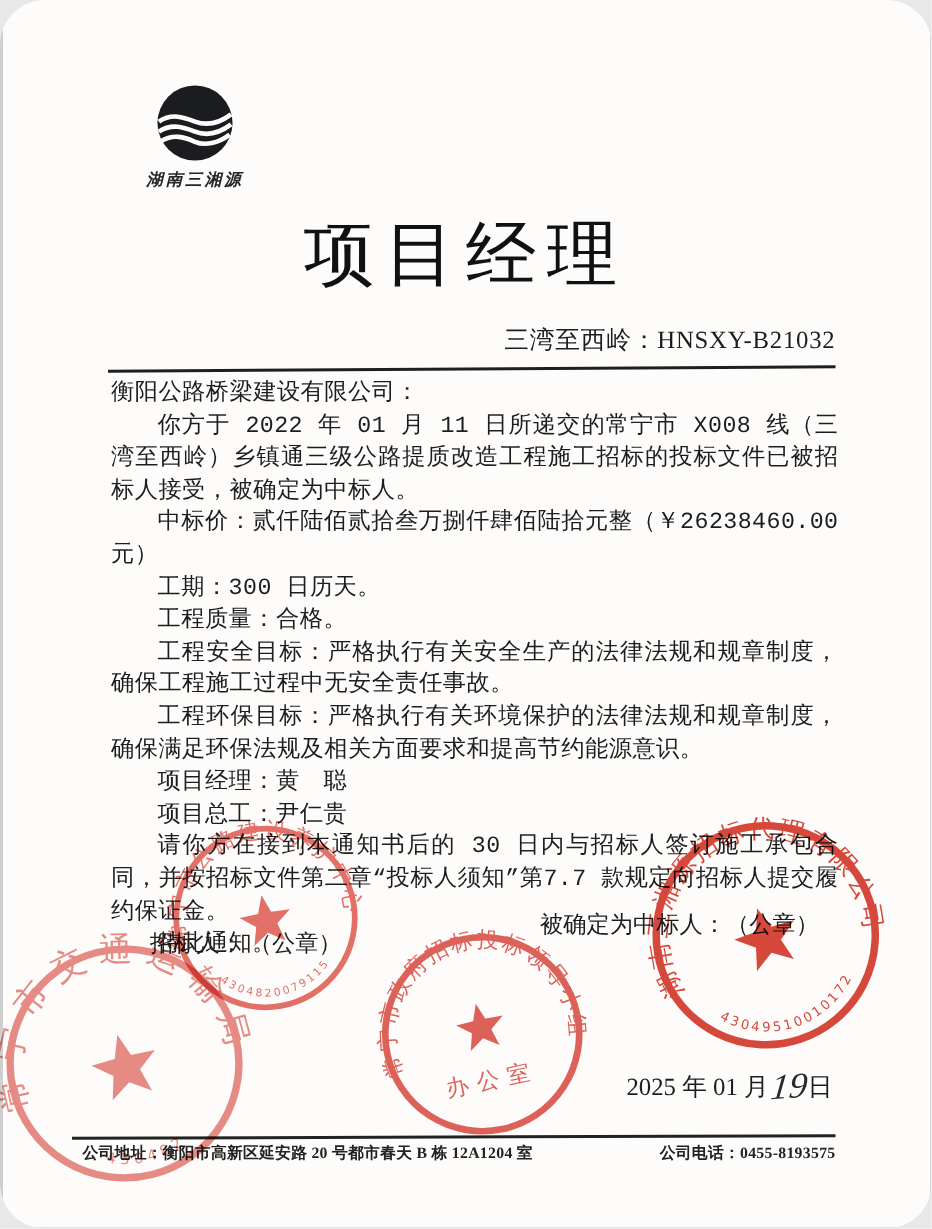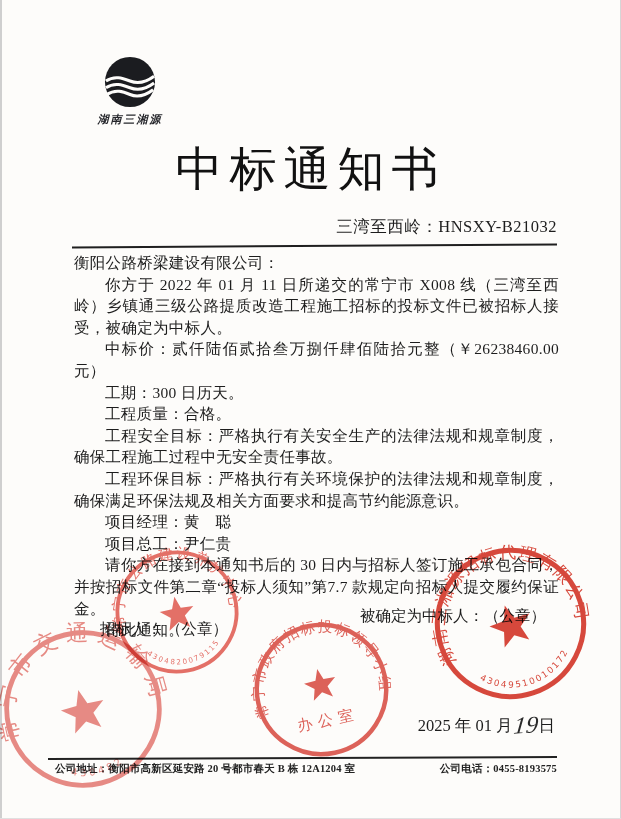--- a/index.html
+++ b/index.html
@@ -1,19 +1,19 @@
 <!DOCTYPE html>
 <html><head>
 <meta charset="utf-8">
 <style>
   html,body{margin:0;padding:0;background:#e8e8e8;}
   .page{
     position:relative;width:621px;height:819px;margin:0 auto;
     background:#fdfcfa;overflow:hidden;
-    font-family:"Liberation Serif","DejaVu Serif",serif;color:#1d1d1d;
+    font-family:"Liberation Serif","DejaVu Serif",serif;color:#1d1d1d;border-radius:30px;
   }
   .scan-edge-left{position:absolute;left:0;top:0;width:2px;height:819px;background:#cfcfcf;}
   .scan-edge-right{position:absolute;right:0;top:0;width:1px;height:819px;background:#d6d6d6;}
   .scan-edge-bottom{position:absolute;left:0;bottom:0;width:621px;height:1px;background:#e0e0e0;}
 
   
   .logo{position:absolute;left:95px;top:56px;width:70px;text-align:center;}
   .logo svg{display:block;margin:0 auto;}
   .logo-caption{margin-top:4px;font-size:11px;font-weight:bold;font-style:italic;
     letter-spacing:2px;color:#25262b;white-space:nowrap;}
@@ -21,21 +21,21 @@
   
   .doc-title{position:absolute;left:0;top:138px;width:100%;text-align:center;
     font-size:47px;letter-spacing:7px;color:#111;}
   .bid-no{position:absolute;top:216px;right:64px;font-size:16.5px;letter-spacing:.5px;}
   .header-rule{position:absolute;top:245px;left:72px;width:485px;height:0;
     border-top:2px solid #1f1f1f;transform:rotate(-.35deg);}
 
   
   .body-text{position:absolute;left:74px;top:252px;width:485px;
     font-size:15.5px;line-height:21.6px;text-align:justify;letter-spacing:.3px;}
-  .body-text p{margin:0;text-indent:2em;}
+  .body-text p{margin:0;text-indent:2em;font-family:Liberation Mono, monospace;}
   .body-text p.no-indent{text-indent:0;}
 
   
   .sign-row{position:absolute;top:608px;left:74px;width:485px;font-size:15.5px;}
   .sign-bidder{position:absolute;left:26px;top:11px;white-space:nowrap;}
   .sign-agency{position:absolute;left:286px;top:-2px;white-space:nowrap;}
   .record-row{position:absolute;top:697px;left:100px;font-size:15.5px;white-space:nowrap;}
   .date-row{position:absolute;top:710px;right:66px;font-size:16.5px;white-space:nowrap;}
   .handwritten{display:inline-block;font-size:24px;font-style:italic;
     transform:skewX(-10deg) rotate(-4deg);position:relative;top:2px;margin:0 1px;color:#2a2a2a;}
@@ -67,21 +67,21 @@
       <svg width="52" height="52" viewBox="0 0 54 54">
         <circle cx="27" cy="27" r="26" fill="#1b1c20"></circle>
         <path d="M2,26 C 11,20 19,23 27,26 C 35,29 44,27 52,21" stroke="#fdfcfa" stroke-width="3.2" fill="none"></path>
         <path d="M2,33 C 11,27 19,30 27,33 C 35,36 44,34 52,28" stroke="#fdfcfa" stroke-width="3.2" fill="none"></path>
         <path d="M3,40 C 12,34 20,37 27,40 C 34,43 43,41 51,35" stroke="#fdfcfa" stroke-width="3.2" fill="none"></path>
       </svg>
     </span>
     <div class="logo-caption">湖南三湘源</div>
   </div>
 
-  <div class="doc-title">中标通知书</div>
+  <div class="doc-title">项目经理</div>
   <div class="bid-no"><span>三湾至西岭：</span><span>HNSXY-B21032</span></div>
   <div class="header-rule"></div>
 
   <div class="body-text">
     <p class="no-indent">衡阳公路桥梁建设有限公司：</p>
     <span id="paragraphs-holder"><p>你方于 2022 年 01 月 11 日所递交的常宁市 X008 线（三湾至西岭）乡镇通三级公路提质改造工程施工招标的投标文件已被招标人接受，被确定为中标人。</p><p>中标价：贰仟陆佰贰拾叁万捌仟肆佰陆拾元整（￥26238460.00 元）</p><p>工期：300 日历天。</p><p>工程质量：合格。</p><p>工程安全目标：严格执行有关安全生产的法律法规和规章制度，确保工程施工过程中无安全责任事故。</p><p>工程环保目标：严格执行有关环境保护的法律法规和规章制度，确保满足环保法规及相关方面要求和提高节约能源意识。</p><p>项目经理：黄　聪</p><p>项目总工：尹仁贵</p><p>请你方在接到本通知书后的 30 日内与招标人签订施工承包合同，并按招标文件第二章“投标人须知”第7.7 款规定向招标人提交履约保证金。</p><p>特此通知。</p></span>
   </div>
 
   <div class="sign-row">
     <span class="sign-bidder"><span>招标人：</span>&nbsp;<span>（公章）</span></span>

